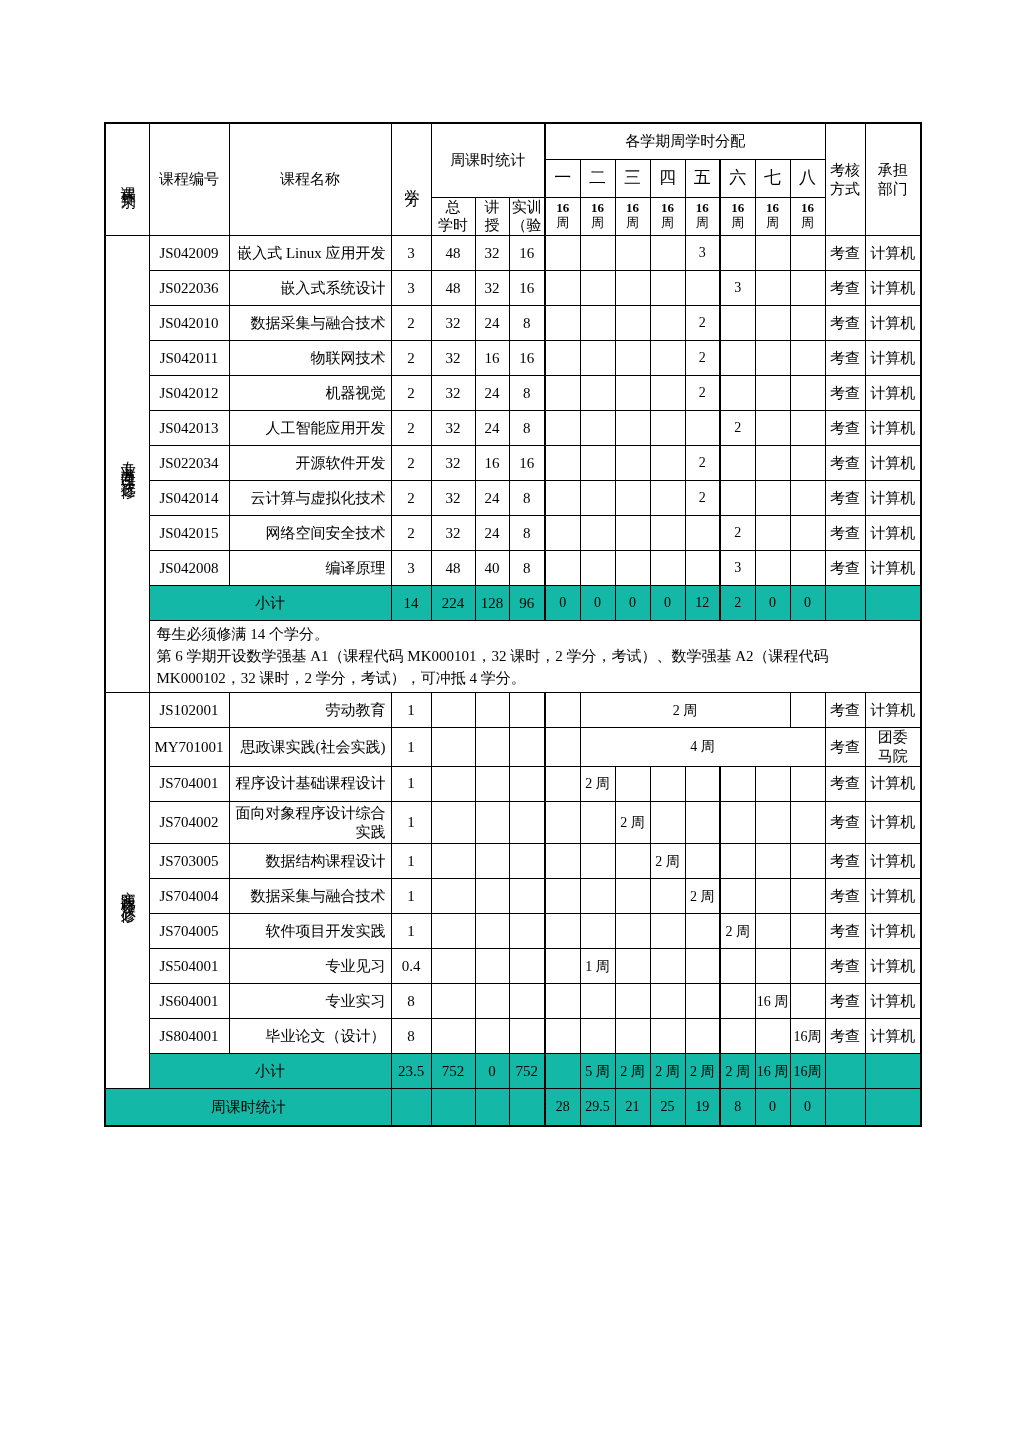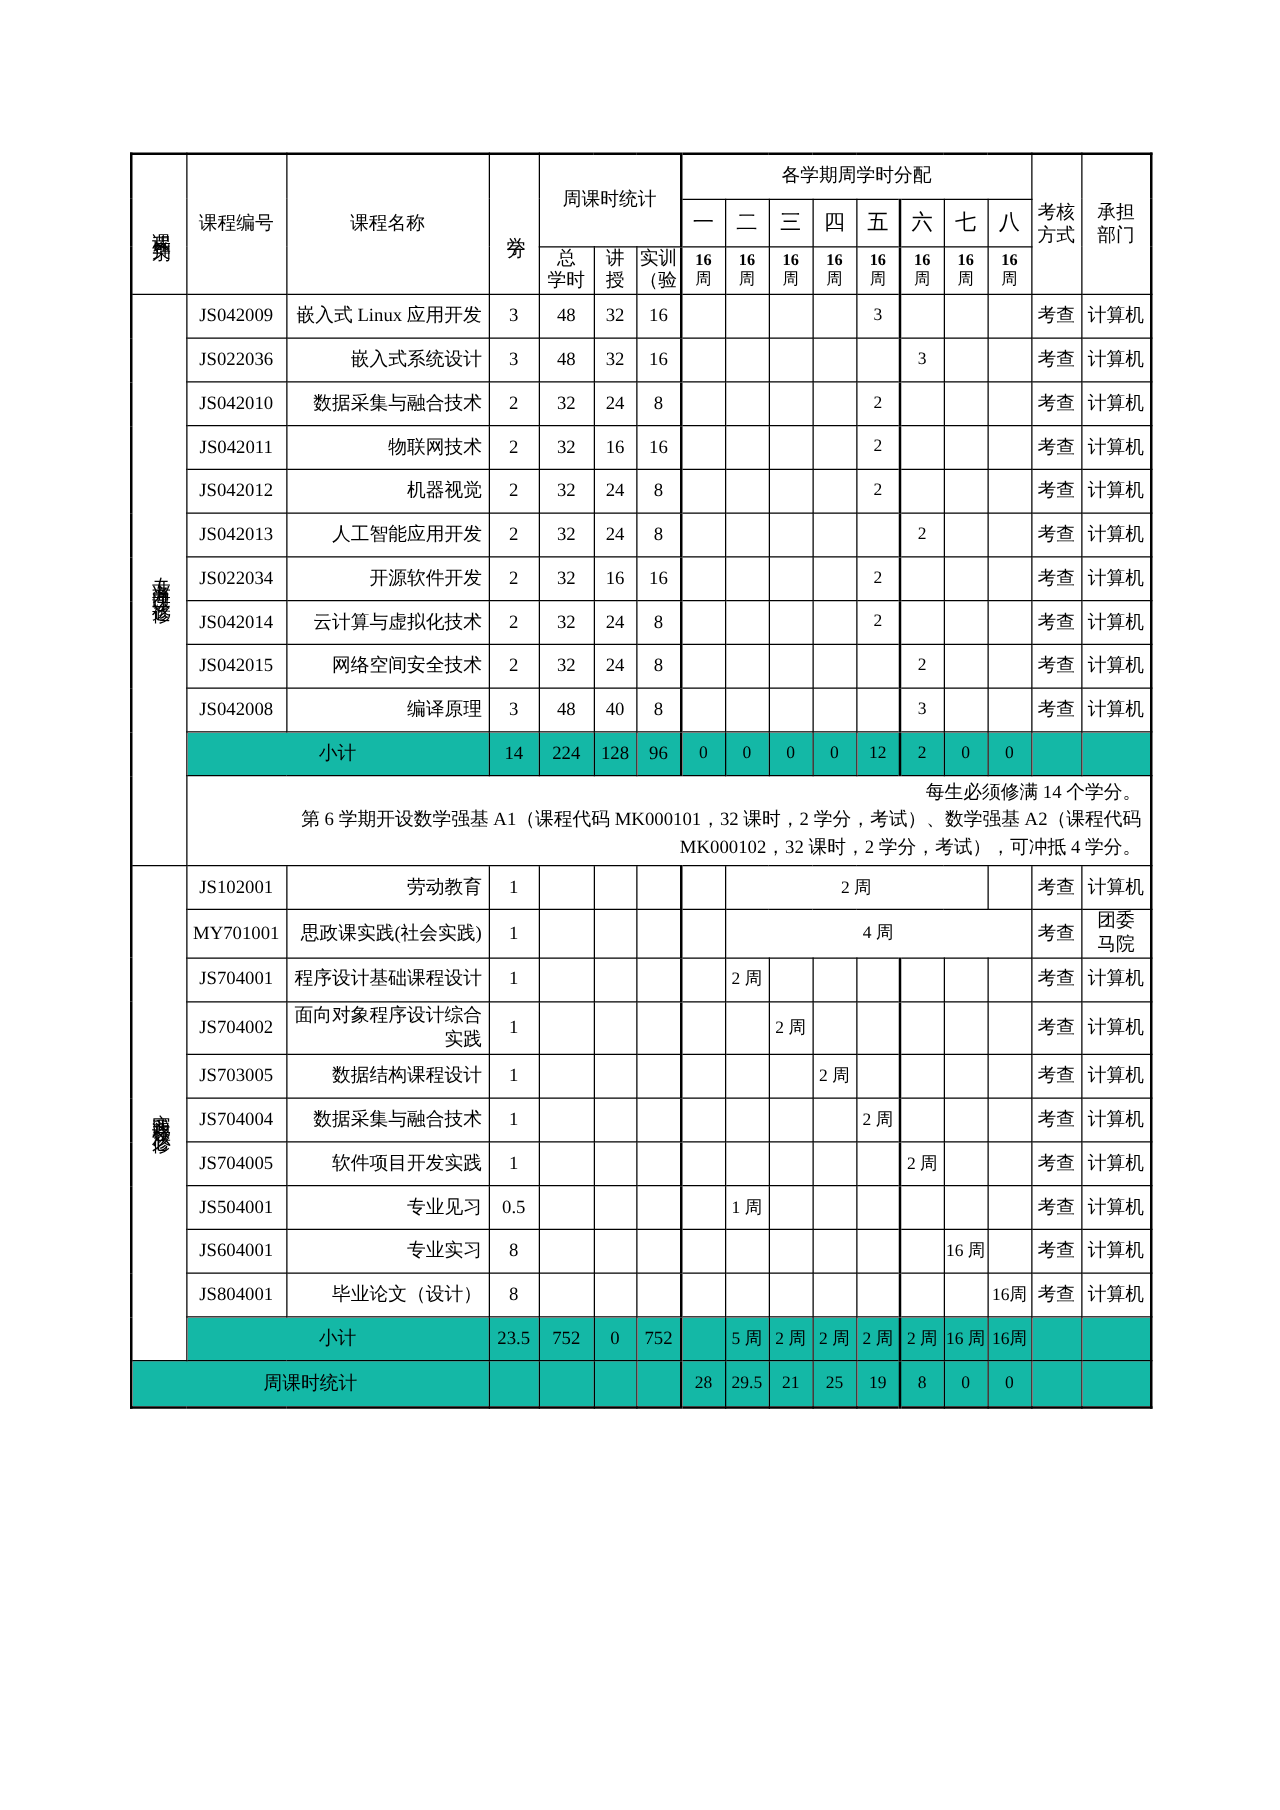--- a/index.html
+++ b/index.html
@@ -42,21 +42,21 @@
     letter-spacing: 3px;
     line-height: 1.05;
     margin: 0 auto;
   }
   tbody tr { height: 35px; }
   td.name { text-align: right; padding: 2px 5px; }
   td.sem { font-size: 14px; white-space: nowrap; padding: 0; }
   tr.gray td { background: #14b8a6; }
   tr.note-row { height: 68px; }
   td.note {
-    text-align: right;
+    text-align: left;
     vertical-align: top;
     padding: 3px 7px;
     line-height: 1.45;
   }
   tr.footer-row { height: 37px; }
   td.catcell { padding: 0; }
 </style>
 </head>
 <body>
 
@@ -446,21 +446,21 @@
         <td class="sem"></td>
         <td class="sem bl2">2 周</td>
         <td class="sem"></td>
         <td class="sem"></td>
         <td>考查</td>
         <td class="pre">计算机</td>
       </tr>
       <tr>
         <td>JS504001</td>
         <td class="name">专业见习</td>
-        <td>0.5</td>
+        <td>0.4</td>
         <td></td>
         <td></td>
         <td></td>
         <td class="sem bl2"></td>
         <td class="sem">1 周</td>
         <td class="sem"></td>
         <td class="sem"></td>
         <td class="sem"></td>
         <td class="sem bl2"></td>
         <td class="sem"></td>

